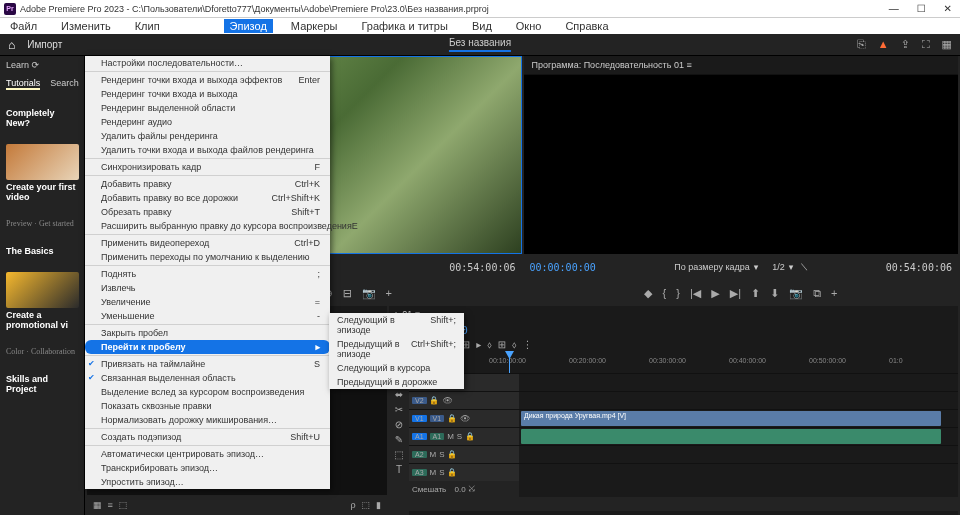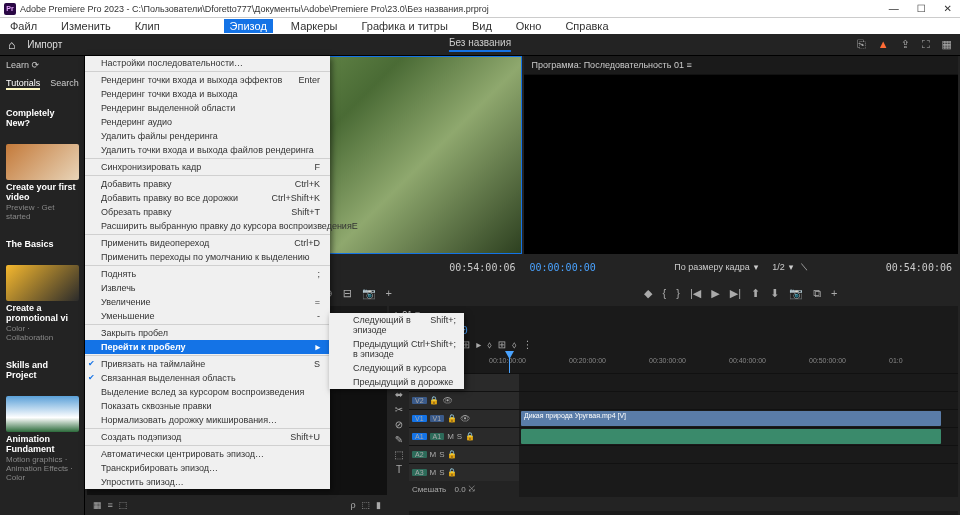--- a/index.html
+++ b/index.html
@@ -23,38 +23,38 @@
 .home-strip .right-icons .warn { color: #ff6b35; }
 
 .main { display: flex; height: calc(515px - 56px); }
 
 .learn-col { width: 85px; background: #232323; border-right: 1px solid #000; overflow: hidden; font-size: 9px; }
 .learn-col .learn-hdr { padding: 4px 6px; color: #ccc; }
 .learn-col .tabs { display: flex; gap: 10px; padding: 4px 6px; font-size: 9px; }
 .learn-col .tabs .t.active { color: #fff; border-bottom: 2px solid #fef9c3; }
 .learn-card { padding: 4px 6px; margin-top: 8px; }
 .learn-card .card-title { color: #fff; font-size: 9px; font-weight: 600; margin-top: 2px; }
-.learn-card .card-sub { color: #888; font-size: 8px; margin-top: 1px; }
+.learn-card .card-sub { color: #888; font-size: 8px; margin-top: 17px; font-family: Liberation Serif, serif; }
 .learn-card .thumb { width: 73px; height: 36px; background: #444; border-radius: 2px; }
 .thumbA { background: linear-gradient(135deg,#c47a3a,#e8d4b8) !important; }
 .thumbB { background: linear-gradient(135deg,#f5b82e,#2b2b2b) !important; }
 .thumbC { background: linear-gradient(#5aa0d8,#fff 60%,#2b6a3a) !important; }
 
 .workspace { flex: 1; position: relative; background: #232323; }
 
 
 .dropdown { position: absolute; left: 0px; top: 0px; background: #f0f0f0; color: #333; width: 245px; font-size: 9px; box-shadow: 2px 2px 6px rgba(0,0,0,.5); z-index: 100; }
-.dropdown .ditem { display: flex; justify-content: space-between; padding: 2px 10px 2px 16px; white-space: nowrap; position: relative; }
+.dropdown .ditem { display: flex; justify-content: space-between; padding: 2px 10px 2px 16px; white-space: nowrap; position: relative; border-radius: 6px; }
 .dropdown .ditem .chk { position: absolute; left: 3px; color: #1473e6; font-size: 8px; }
 .dropdown .ditem.hl { background: #1473e6; color: #fff; font-weight: bold; }
 .dropdown .sep { height: 1px; background: #d0d0d0; margin: 1px 0; }
 .dropdown .ditem .arrow { color: #666; }
 .dropdown .ditem.hl .arrow { color: #fff; }
 
-.submenu { position: absolute; left: 244px; top: 257px; background: #f0f0f0; color: #333; width: 135px; font-size: 9px; box-shadow: 2px 2px 6px rgba(0,0,0,.5); z-index: 101; padding-left: 16px; }
+.submenu { position: absolute; left: 244px; top: 257px; background: #f0f0f0; color: #333; width: 135px; font-size: 9px; box-shadow: 2px 2px 6px rgba(0,0,0,.5); z-index: 101; }
 .submenu .ditem { display: flex; justify-content: space-between; padding: 2px 8px; }
 
 
 .previews { display: flex; height: 250px; gap: 2px; padding: 0 2px; }
 .source-panel, .program-panel { flex: 1; background: #1a1a1a; display: flex; flex-direction: column; }
 .panel-title { font-size: 9px; padding: 4px 8px; color: #ccc; border-bottom: 1px solid #111; }
 .monitor { flex: 1; background: #000; position: relative; display: flex; align-items: center; justify-content: center; }
 .monitor.src { border: 1px solid #1473e6; }
 .monitor .wildlife { width: 100%; height: 100%; background: linear-gradient(135deg,#3d5a2a 0%,#6b8e4e 30%,#4a6b35 50%,#8fa86e 70%,#2d4020 100%); position: relative; }
 .monitor .wildlife::after { content:""; position:absolute; left:45%; top:30%; width:30px; height:40px; background: radial-gradient(#c9a876,#8b6f3e); border-radius: 40% 40% 30% 30%; }
@@ -155,25 +155,20 @@
     <div class="learn-card">
         <div class="card-title">The Basics</div>
       </div>
     <div class="learn-card">
         <div class="thumb thumbB"></div>
         <div class="card-title">Create a promotional vi</div>
         <div class="card-sub">Color · Collaboration</div>
       </div>
     <div class="learn-card">
         <div class="card-title">Skills and Project</div>
-      </div>
-    <div class="learn-card">
-        <div class="thumb thumbC"></div>
-        <div class="card-title">Animation Fundament</div>
-        <div class="card-sub">Motion graphics · Animation   Effects · Color</div>
       </div>
   </div>
 
   <div class="workspace">
 
     <div class="previews">
       <div class="source-panel">
         <div class="monitor src">
             <div class="wildlife"></div>
           </div>

